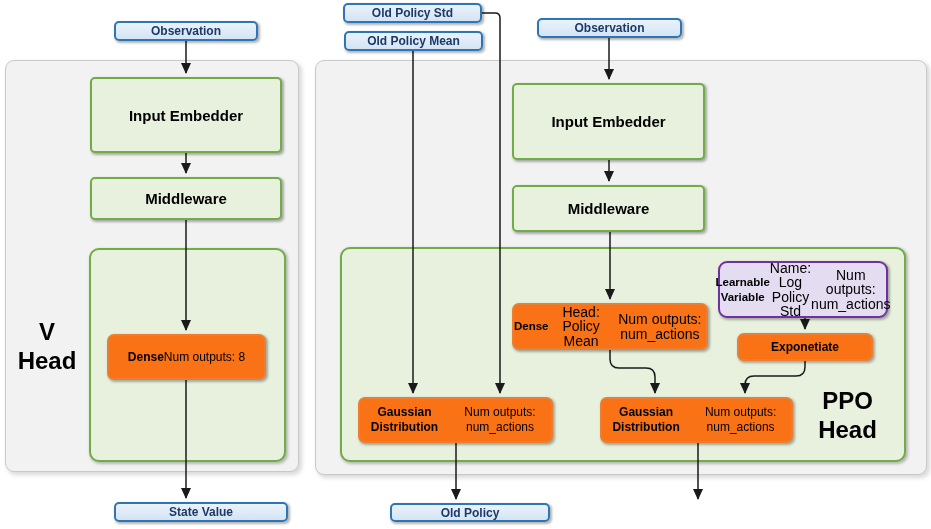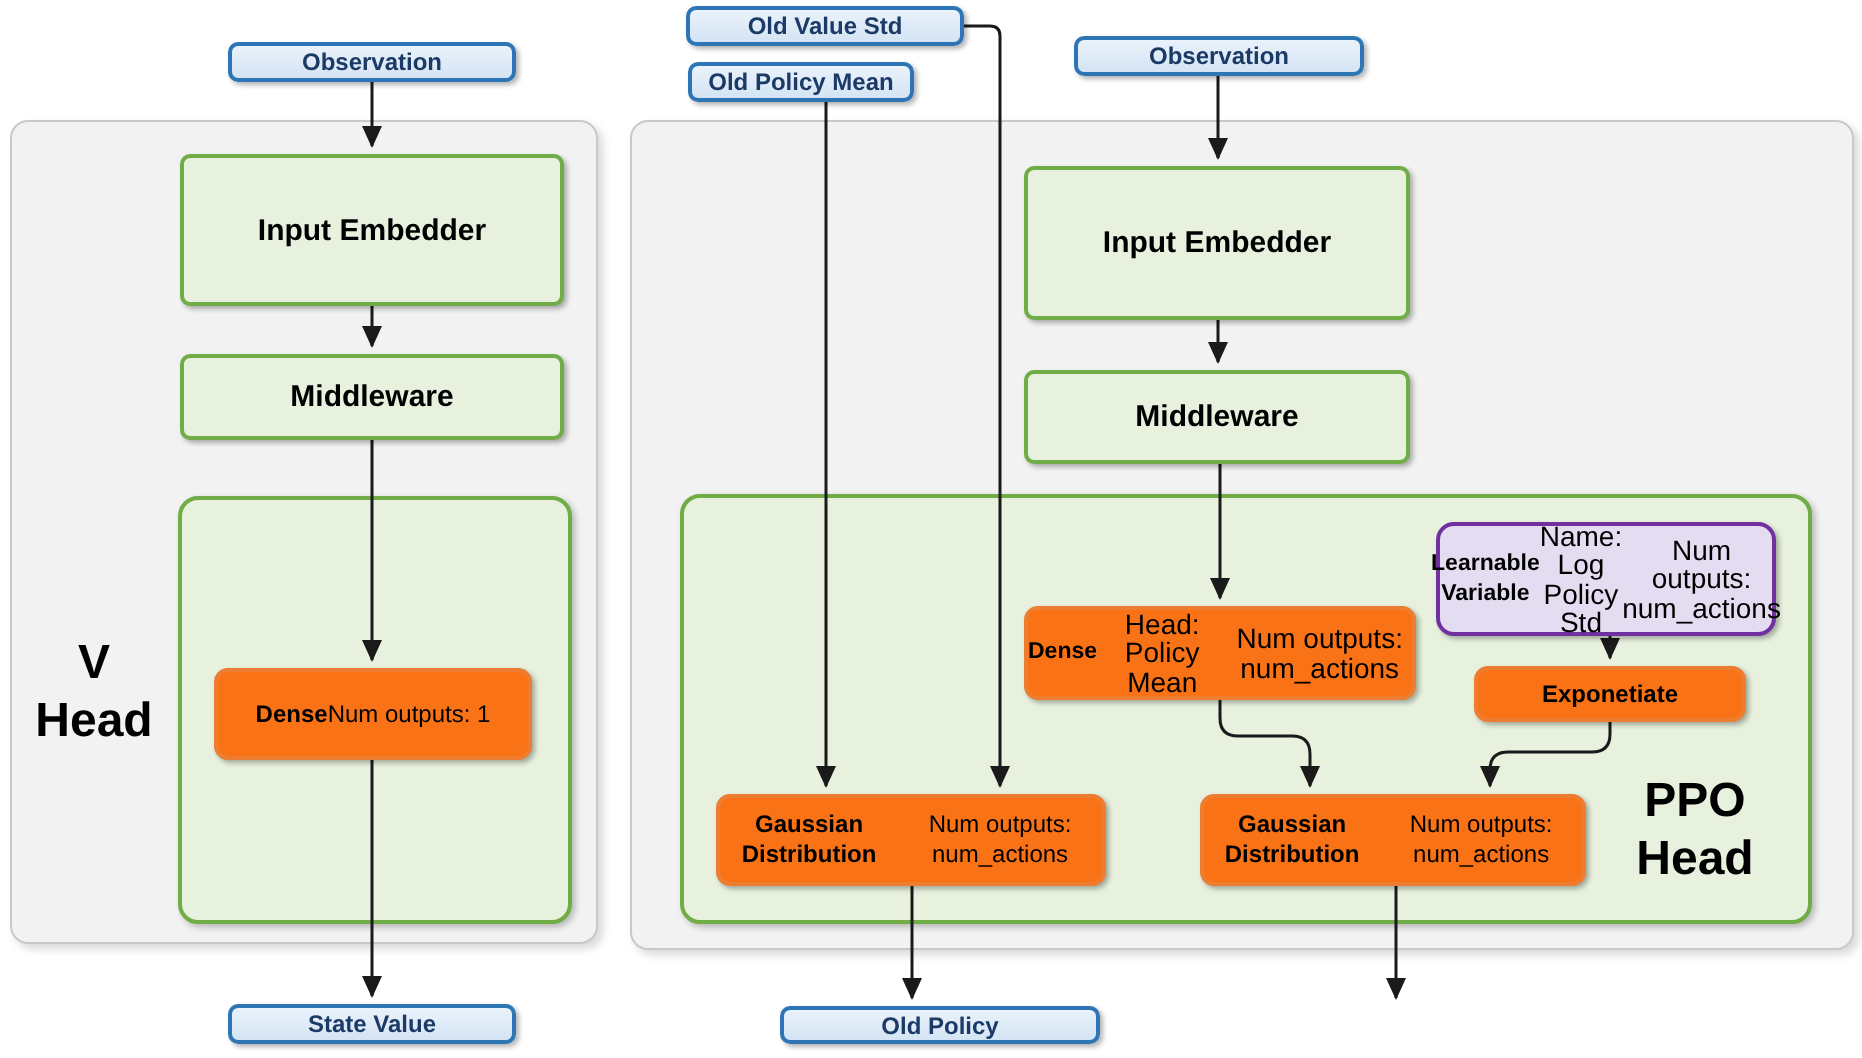--- a/index.html
+++ b/index.html
@@ -97,32 +97,32 @@
     <span>Middleware</span>
   </div>
 
   <div class="headlabel" style="left:8px;top:317px;width:78px;">
     <div>V</div>
     <div>Head</div>
   </div>
 
   <div class="node orange col" style="left:107px;top:334px;width:159px;height:46px;">
     <div class="nt">Dense</div>
-    <div class="nl">Num outputs: 1</div>
+    <div class="nl">Num outputs: 8</div>
   </div>
 
-  <div class="node blue" style="left:114px;top:502px;width:144px;height:20px;text-align:right;">
+  <div class="node blue" style="left:114px;top:502px;width:174px;height:20px;text-align:right;">
     <span>State Value</span>
   </div>
 
   <div class="node blue" style="left:343px;top:3px;width:139px;height:20px;">
-    <span>Old Value Std</span>
+    <span>Old Policy Std</span>
   </div>
 
-  <div class="node blue" style="left:344px;top:31px;width:113px;height:20px;">
+  <div class="node blue" style="left:344px;top:31px;width:139px;height:20px;">
     <span>Old Policy Mean</span>
   </div>
 
   <div class="node blue" style="left:537px;top:18px;width:145px;height:20px;">
     <span>Observation</span>
   </div>
 
   <div class="node green" style="left:512px;top:83px;width:193px;height:77px;">
     <span>Input Embedder</span>
   </div>

